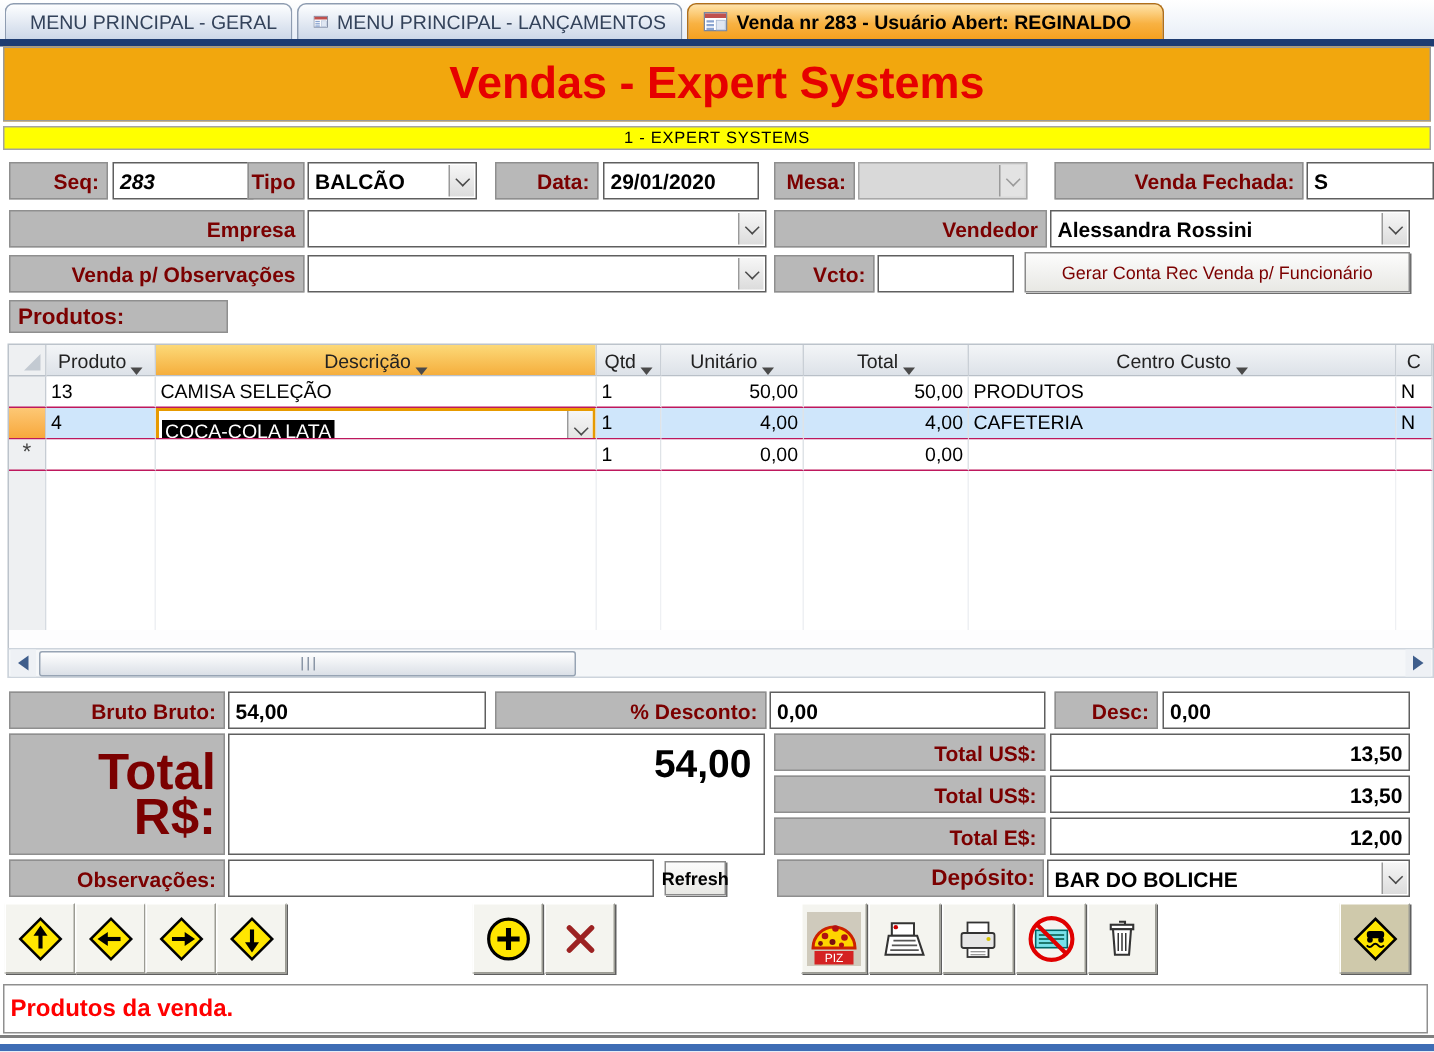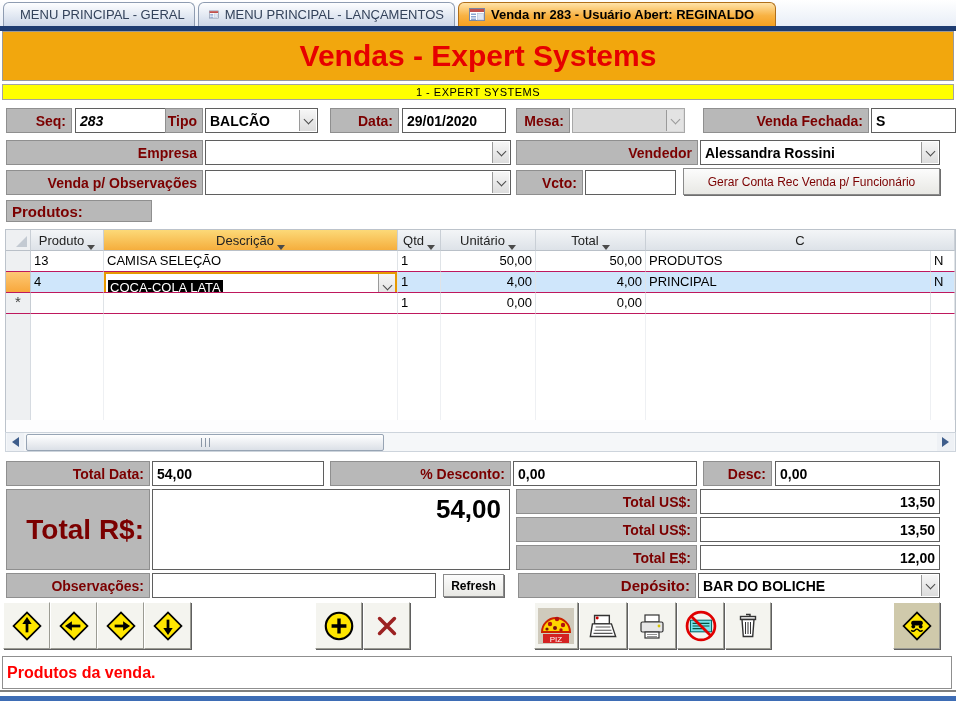--- a/index.html
+++ b/index.html
@@ -88,21 +88,21 @@
   .sarrow { width:17px; height:18px; background:#eef1f5; display:flex; align-items:center; justify-content:center; }
   .tri-l { width:0;height:0;border-top:5px solid transparent;border-bottom:5px solid transparent;border-right:7px solid #3f5e8c; }
   .tri-r { width:0;height:0;border-top:5px solid transparent;border-bottom:5px solid transparent;border-left:7px solid #3f5e8c; }
   .thumb { position:absolute; left:20px; top:1px; width:358px; height:17px;
            background:linear-gradient(#ffffff,#dbe0e7); border:1px solid #97a4b4; border-radius:2px;
            display:flex; align-items:center; justify-content:center; }
   .grip { width:9px; height:9px; border-left:1px solid #8a96a6; border-right:1px solid #8a96a6; }
   .grip:after { content:""; display:block; width:1px; height:9px; margin:0 auto; background:#8a96a6; }
 
   
-  .bigtotal-lbl { font-size:28px; line-height:30px; text-align:right; }
+  .bigtotal-lbl { font-size:34px; line-height:30px; text-align:right; }
   .bigtotal-box { align-items:flex-start; justify-content:flex-end; font-size:26px; padding:4px 8px; }
   .rt-val { justify-content:flex-end; }
 
   
   .toolbtn { position:absolute; top:602px; height:47px; background:linear-gradient(#fbfbf8,#ededе6);
              background:#f4f4ef; border:1px solid #9b9b93; border-top-color:#fff; border-left-color:#fff;
              box-shadow:1px 1px 0 #5f5f5f; display:flex; align-items:center; justify-content:center; cursor:pointer; }
   .statusbar { position:absolute; left:2px; top:656px; width:950px; height:33px;
                background:#fff; border:1px solid #8f8f8f; display:flex; align-items:center; padding:0 4px; }
   .status-text { color:var(--status_text,#FF0000); font-weight:bold; font-size:16px; }
@@ -221,20 +221,24 @@
           <span class="sortarrow"></span>
         </div>
       <div class="gcell c4">
           <span>Unitário</span>
           <span class="sortarrow"></span>
         </div>
       <div class="gcell c5">
           <span>Total</span>
           <span class="sortarrow"></span>
         </div>
+      <div class="gcell c6">
+          <span>Centro Custo</span>
+          <span class="sortarrow"></span>
+        </div>
       <div class="gcell c7">
           <span>C</span>
         </div>
     </div>
 
     <div class="grow">
       <div class="gcell c0 selcell"></div>
       <div class="gcell c1">13</div>
       <div class="gcell c2">CAMISA SELEÇÃO</div>
       <div class="gcell c3">1</div>
@@ -251,21 +255,21 @@
         <div class="grid-combo">
           <span class="seltext">COCA-COLA LATA</span>
           <span class="cbtn">
               <span class="chev"></span>
             </span>
         </div>
       </div>
       <div class="gcell c3">1</div>
       <div class="gcell c4 num">4,00</div>
       <div class="gcell c5 num">4,00</div>
-      <div class="gcell c6">PRINCIPAL</div>
+      <div class="gcell c6">CAFETERIA</div>
       <div class="gcell c7">N</div>
     </div>
 
     <div class="grow">
       <div class="gcell c0 selcell newmark">*</div>
       <div class="gcell c1"></div>
       <div class="gcell c2"></div>
       <div class="gcell c3">1</div>
       <div class="gcell c4 num">0,00</div>
       <div class="gcell c5 num">0,00</div>
@@ -290,40 +294,40 @@
         <span class="tri-l"></span>
       </span>
     <span class="thumb">
         <span class="grip"></span>
       </span>
     <span class="sarrow" style="position:absolute;right:1px;">
         <span class="tri-r"></span>
       </span>
   </div>
 
-  <div class="lbl" style="left:6px; top:461px; width:144px; height:25px;">Total Data:</div>
+  <div class="lbl" style="left:6px; top:461px; width:144px; height:25px;">Bruto Bruto:</div>
   <div class="inp" style="left:152px; top:461px; width:172px; height:25px;">54,00</div>
   <div class="lbl" style="left:330px; top:461px; width:181px; height:25px;">% Desconto:</div>
   <div class="inp" style="left:513px; top:461px; width:184px; height:25px;">0,00</div>
   <div class="lbl" style="left:703px; top:461px; width:69px; height:25px;">Desc:</div>
   <div class="inp" style="left:775px; top:461px; width:165px; height:25px;">0,00</div>
 
   <div class="lbl bigtotal-lbl" style="left:6px; top:489px; width:144px; height:81px; align-items:center;">Total R$:</div>
   <div class="inp bigtotal-box" style="left:152px; top:489px; width:358px; height:81px;">54,00</div>
 
   <div class="lbl" style="left:516px; top:489px; width:181px; height:25px;">Total US$:</div>
   <div class="inp rt-val" style="left:700px; top:489px; width:240px; height:25px;">13,50</div>
   <div class="lbl" style="left:516px; top:517px; width:181px; height:25px;">Total US$:</div>
   <div class="inp rt-val" style="left:700px; top:517px; width:240px; height:25px;">13,50</div>
   <div class="lbl" style="left:516px; top:545px; width:181px; height:25px;">Total E$:</div>
   <div class="inp rt-val" style="left:700px; top:545px; width:240px; height:25px;">12,00</div>
 
   <div class="lbl" style="left:6px; top:573px; width:144px; height:25px;">Observações:</div>
   <div class="inp" style="left:152px; top:573px; width:284px; height:25px;"></div>
-  <div class="pushbtn" style="left:443px; top:574px; width:61px; height:23px; font-weight:bold; color:#000;">Refresh</div>
+  <div class="pushbtn" style="left:443px; top:574px; width:41px; height:23px; font-weight:bold; color:#000;">Refresh</div>
   <div class="lbl" style="left:518px; top:573px; width:178px; height:25px; font-size:15px;padding-left:21px;">Depósito:</div>
   <div class="inp combo" style="left:698px; top:573px; width:242px; height:25px;">
     <span>BAR DO BOLICHE</span>
     <span class="cbtn">
         <span class="chev"></span>
       </span>
   </div>
 
   <div class="toolbtn" style="left:3px; width:47px;">
     <svg width="36" height="36" viewBox="0 0 34 34">

